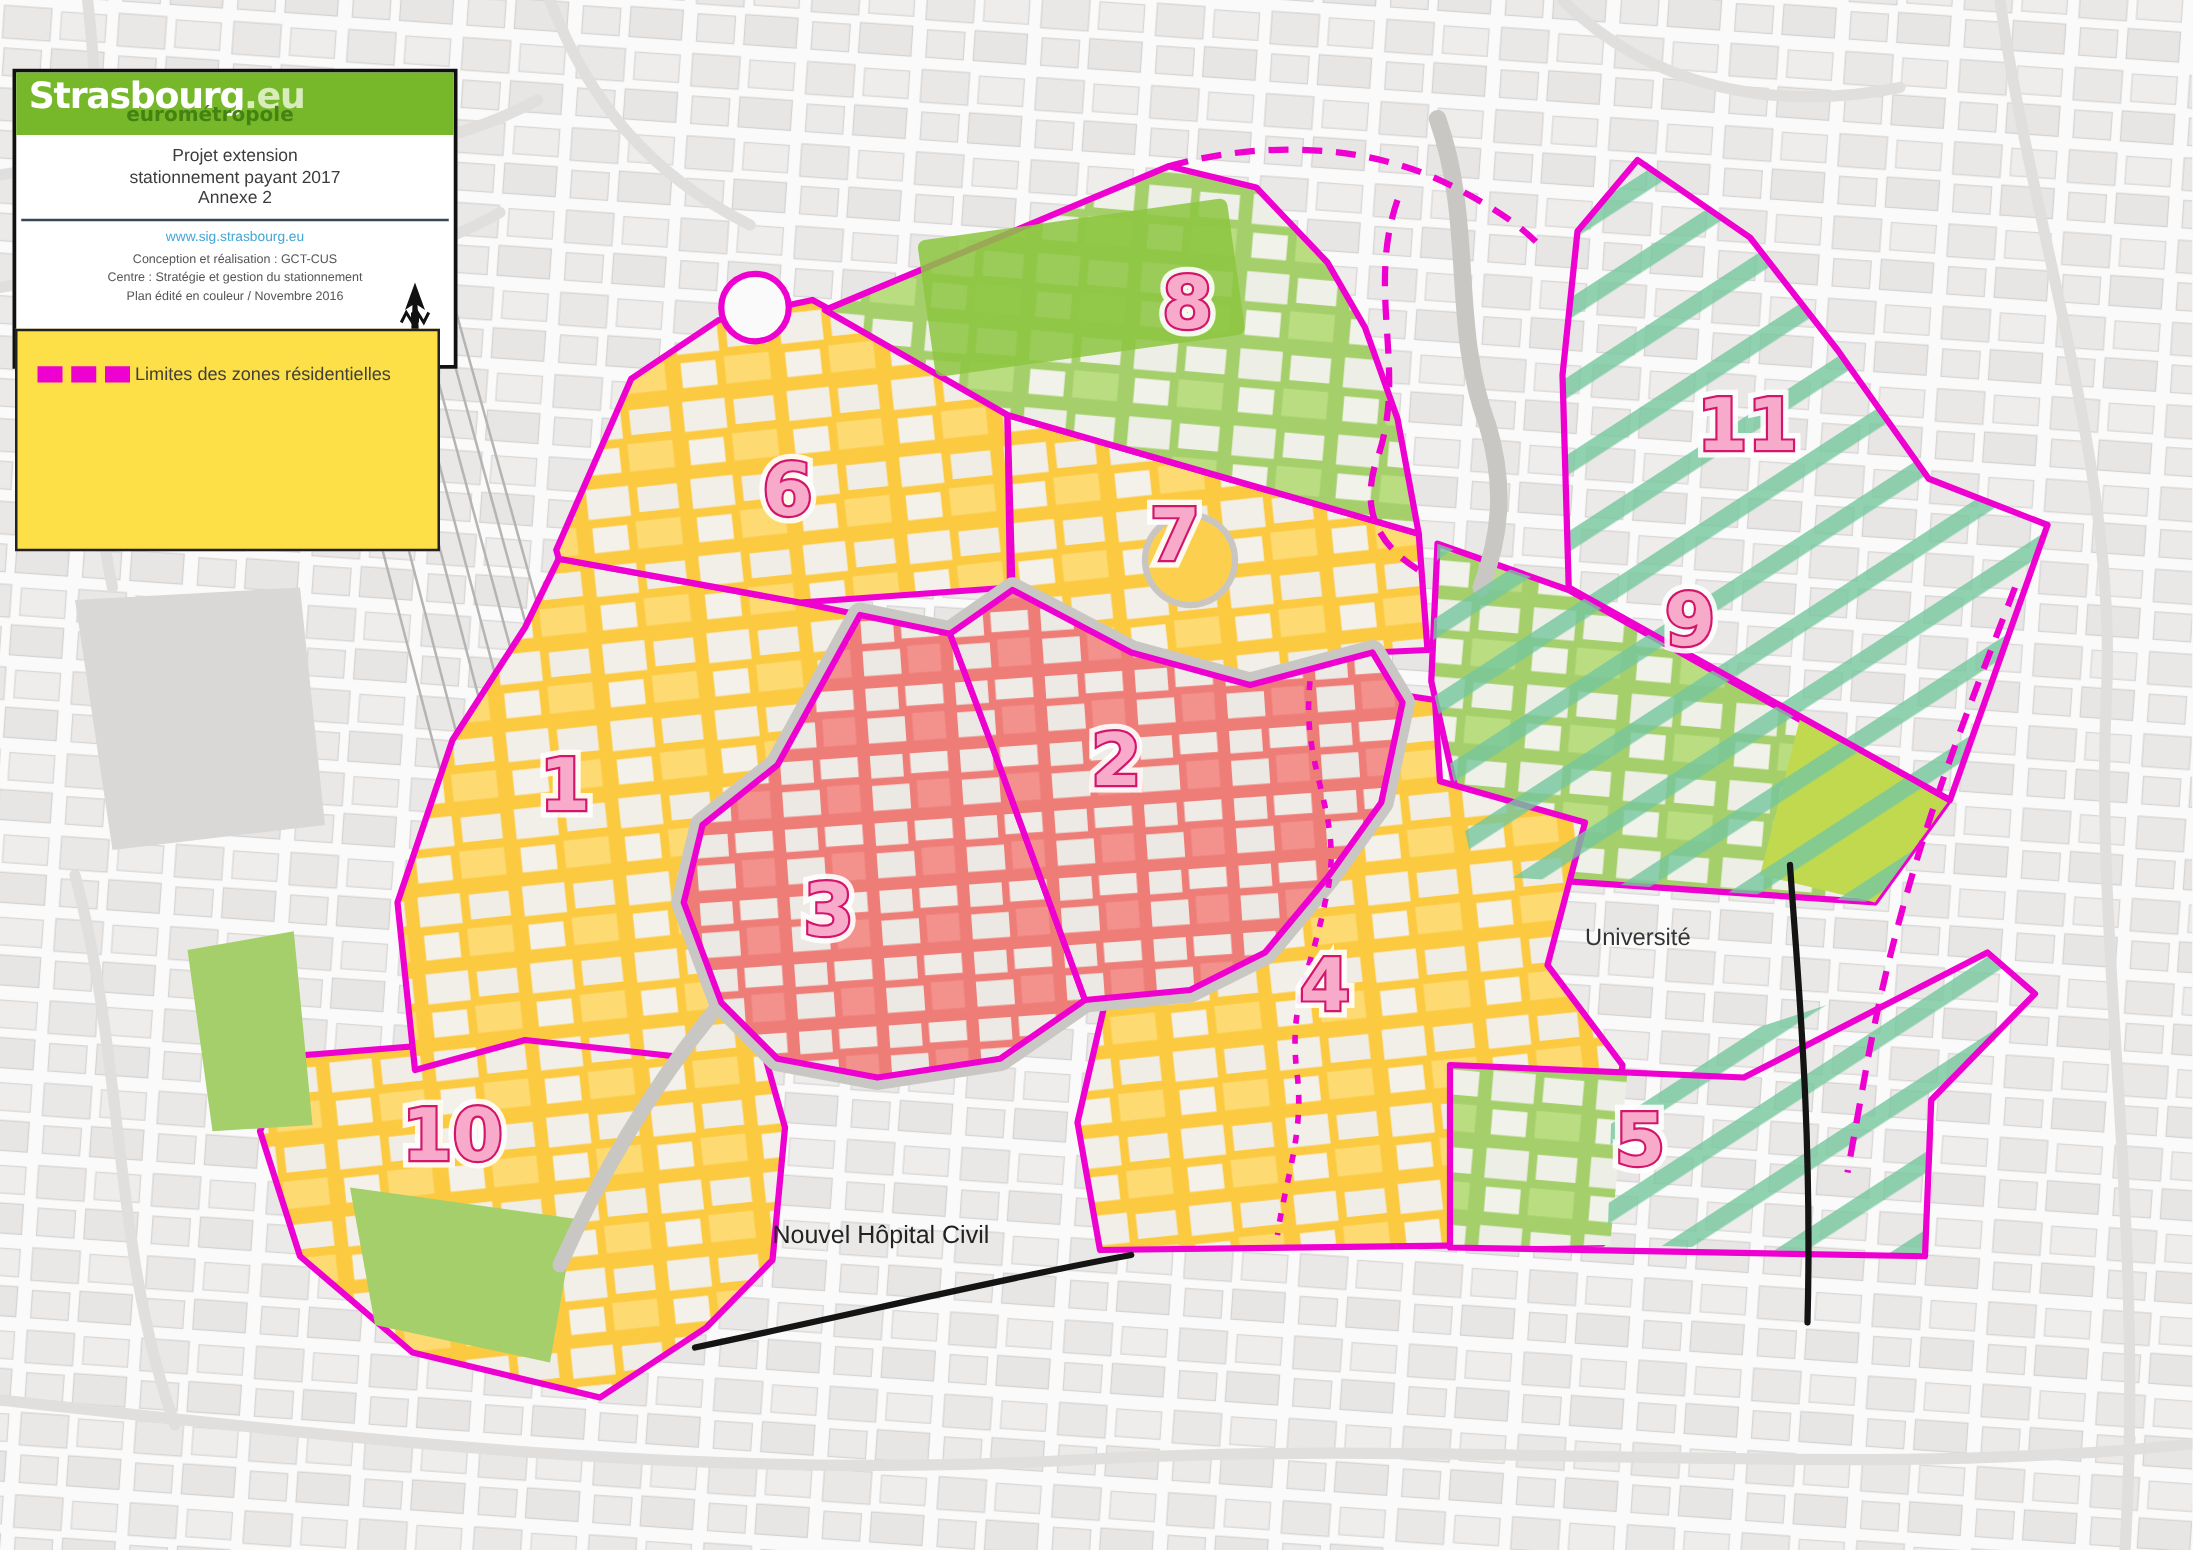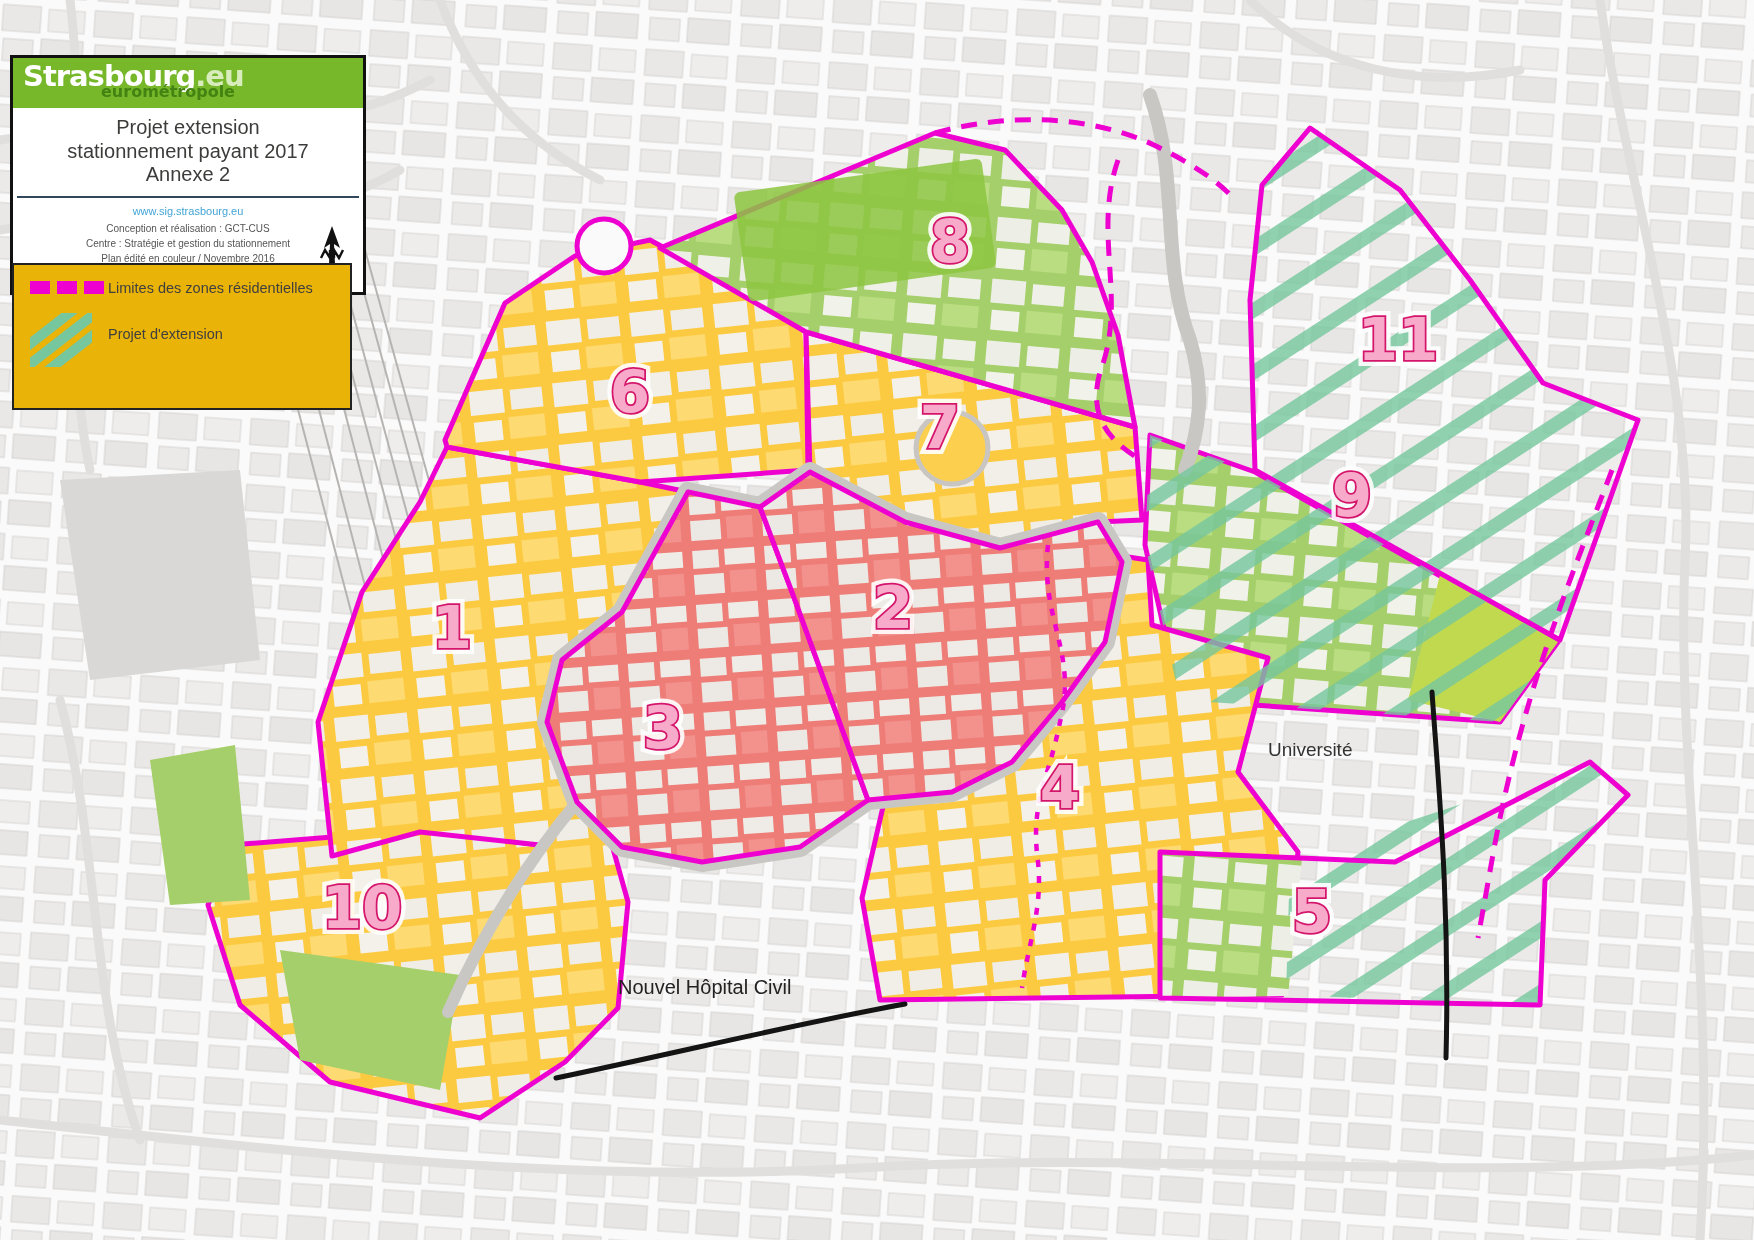--- a/index.html
+++ b/index.html
@@ -9,32 +9,32 @@
 
   
   .title-box{position:absolute;left:10px;top:10px;width:356px;height:240px;
     background:#ffffff;border:3px solid #111;box-sizing:border-box;z-index:5;margin-top:45px;}
   .logo-bar{height:50px;background:#76b82a;position:relative;padding:2px 10px;box-sizing:border-box;}
   .logo-line{font-family:"DejaVu Sans",sans-serif;font-weight:bold;
     font-size:29px;letter-spacing:-1px;color:#fff;line-height:32px;}
   .logo-tld{color:#d9ecbc;font-weight:bold;}
   .logo-sub{font-family:"DejaVu Sans",sans-serif;font-weight:bold;font-size:16px;
     color:#448212;margin-left:78px;margin-top:-6px;line-height:12px;}
-  .title-lines{text-align:center;color:#3c3c3b;font-size:20px;line-height:1.18;
+  .title-lines{text-align:center;color:#3c3c3b;font-size:14px;line-height:1.18;
     padding-top:8px;font-family:"Liberation Sans",sans-serif;}
   .title-rule{height:2px;background:#33475b;margin:9px 4px 7px 4px;}
   .addr{font-size:11.5px;font-weight:bold;color:#3c3c3b;text-align:center;line-height:1.35;}
   .website{font-size:11px;color:#45a5d6;text-align:center;margin-top:5px;}
   .credits{font-size:10px;color:#555;text-align:center;line-height:1.5;margin-top:4px;}
   .north-arrow{position:absolute;right:14px;bottom:6px;}
 
   
-  .legend-box{position:absolute;left:12px;top:263px;width:340px;height:147px;
-    background:#eab308;border:2px solid #222;box-sizing:border-box;z-index:5;
-    padding:14px 12px 0 16px;}
+  .legend-box{position:absolute;left:12px;top:263px;width:340px;height:178px;
+    background:#fde047;border:2px solid #222;box-sizing:border-box;z-index:5;
+    padding:26px 12px 0 16px;}
   .legend-row{display:flex;align-items:flex-start;margin-bottom:14px;}
   .legend-swatch{flex:0 0 78px;display:flex;align-items:center;margin-top:2px;}
   .legend-label{font-size:14.5px;color:#3f3f3f;line-height:1.25;}
   .dash-seg{width:20px;height:13px;background:#ee00d0;margin-right:7px;}
   .solid-seg{width:66px;height:13px;background:#ee00d0;}
 </style>
 </head>
 <body>
 
 <div class="stage">
@@ -228,27 +228,15 @@
 
 <div class="legend-box">
   <div class="legend-row">
     <div class="legend-swatch">
       <span class="dash-seg"></span>
           <span class="dash-seg"></span>
           <span class="dash-seg" style="margin-right:0"></span>
     </div>
     <div class="legend-label">Limites des zones résidentielles</div>
   </div>
-  <div class="legend-row">
-    <div class="legend-swatch">
-      <svg width="62" height="54" viewBox="0 0 62 54">
-        <g transform="rotate(-38 31 27)">
-          <rect x="-10" y="6" width="82" height="10" fill="#76c79e"></rect>
-          <rect x="-10" y="22" width="82" height="10" fill="#76c79e"></rect>
-          <rect x="-10" y="38" width="82" height="10" fill="#76c79e"></rect>
-        </g>
-      </svg>
-    </div>
-    <div class="legend-label" style="margin-top:14px">Projet d'extension</div>
-  </div>
 </div>
 
 </div>
 
 </body></html>

